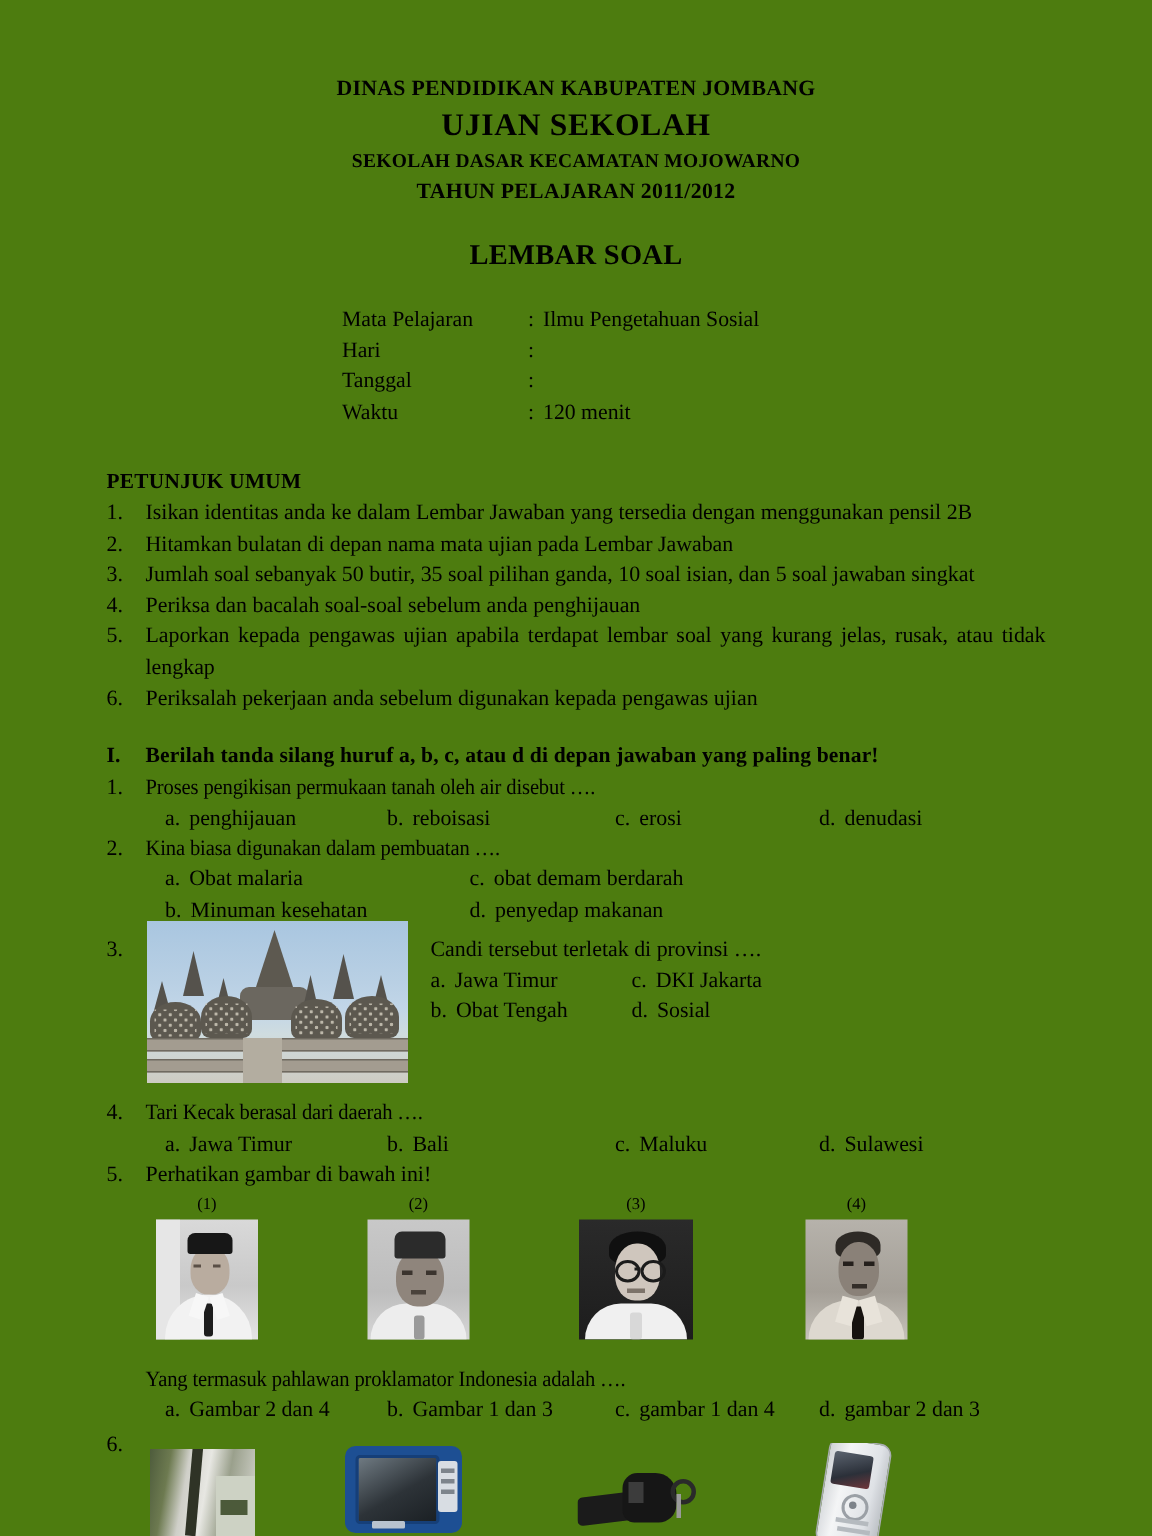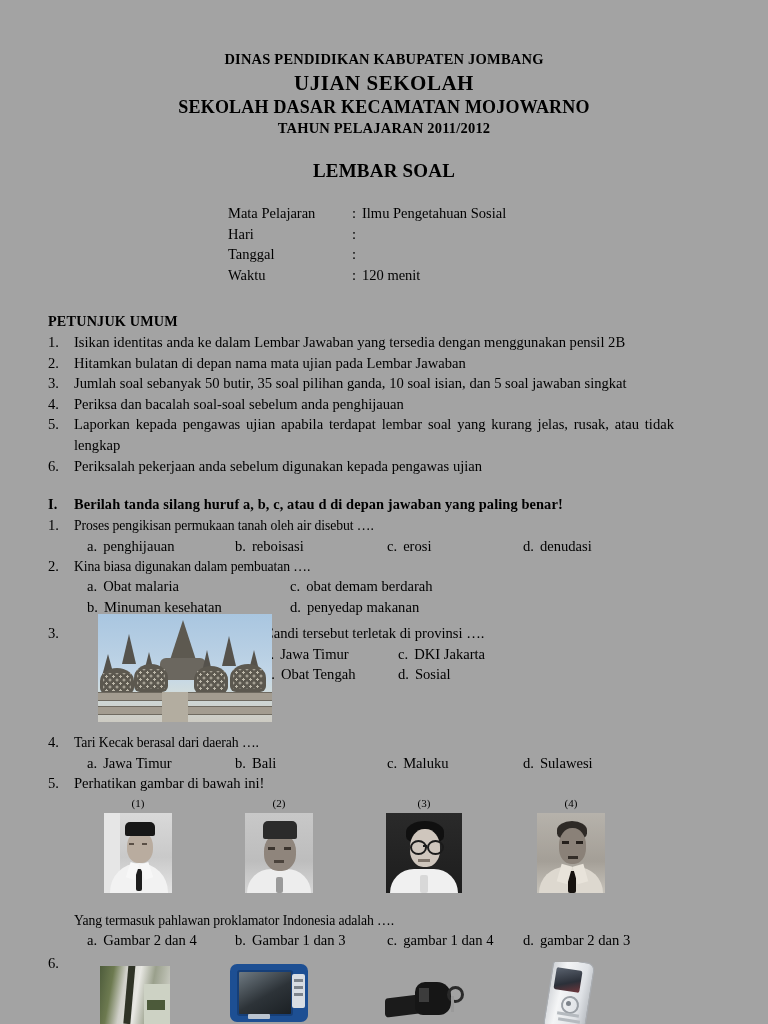--- a/index.html
+++ b/index.html
@@ -10,56 +10,56 @@
   }
   body {
     font-family: "Liberation Serif", "DejaVu Serif", serif;
     color: #000000;
   }
   .page {
     position: relative;
     width: 768px;
     height: 1024px;
     overflow: hidden;
-    background: #a3a3a3;
+    background: #4d7c0f;
   }
 
   
   .header {
     text-align: center;
     padding-top: 50px;
   }
   .hdr-line {
     font-weight: bold;
     letter-spacing: 0.2px;
   }
   .hdr-dinas   { font-size: 14.5px; line-height: 19px; }
   .hdr-ujian   { font-size: 21px;  line-height: 28px; letter-spacing: 0.5px; }
-  .hdr-sekolah { font-size: 18px; line-height: 20px; }
+  .hdr-sekolah { font-size: 13px; line-height: 20px; }
   .hdr-tahun   { font-size: 14.5px; line-height: 22px; }
   .hdr-lembar  { font-size: 19px;  line-height: 20px; margin-top: 22px; }
 
   
   .meta {
     margin-top: 22px;
     margin-left: 228px;
     font-size: 14.5px;
   }
   .meta-row {
     display: flex;
     line-height: 20.5px;
   }
   .meta-label { width: 124px; }
   .meta-sep   { width: 10px; }
   .meta-value { white-space: pre; }
 
   
   .body-block {
     margin-top: 26px;
-    margin-left: 48px;
+    margin-left: 71px;
     width: 626px;
     font-size: 14.6px;
   }
   .petunjuk-title {
     font-weight: bold;
     font-size: 14.2px;
     letter-spacing: 0.2px;
     line-height: 21px;
   }
   .num-item {

